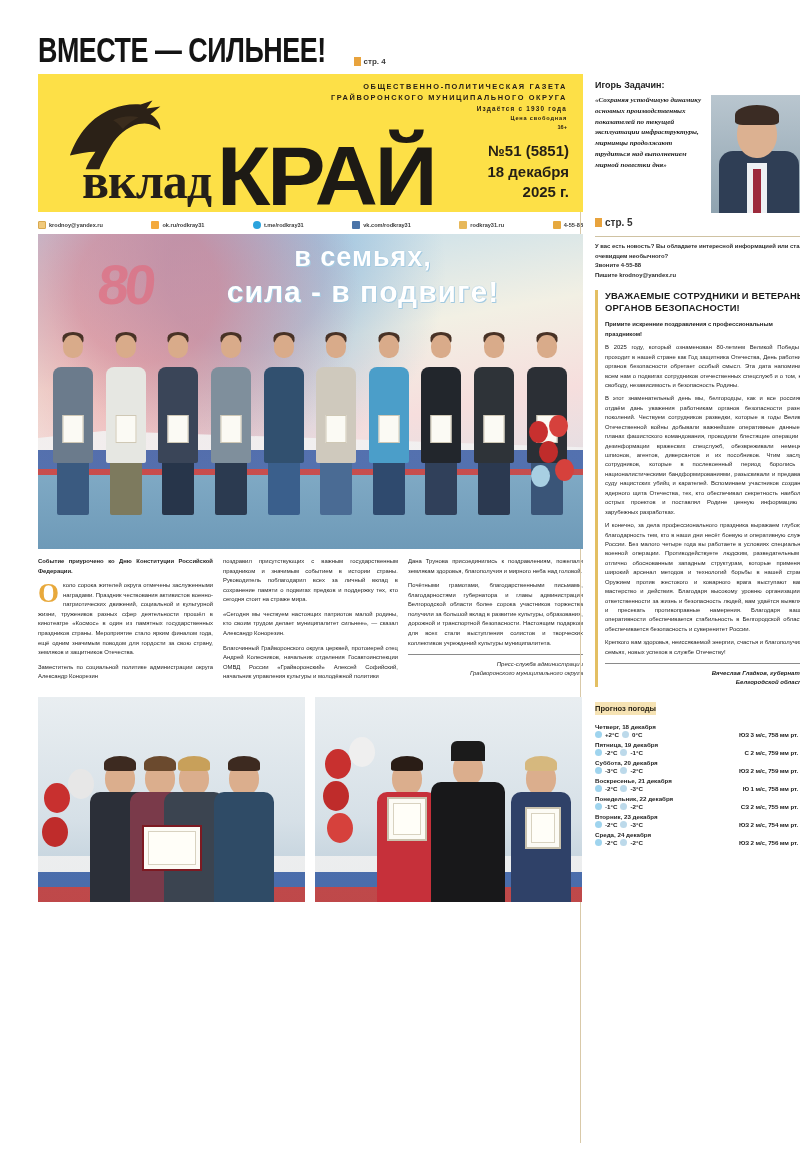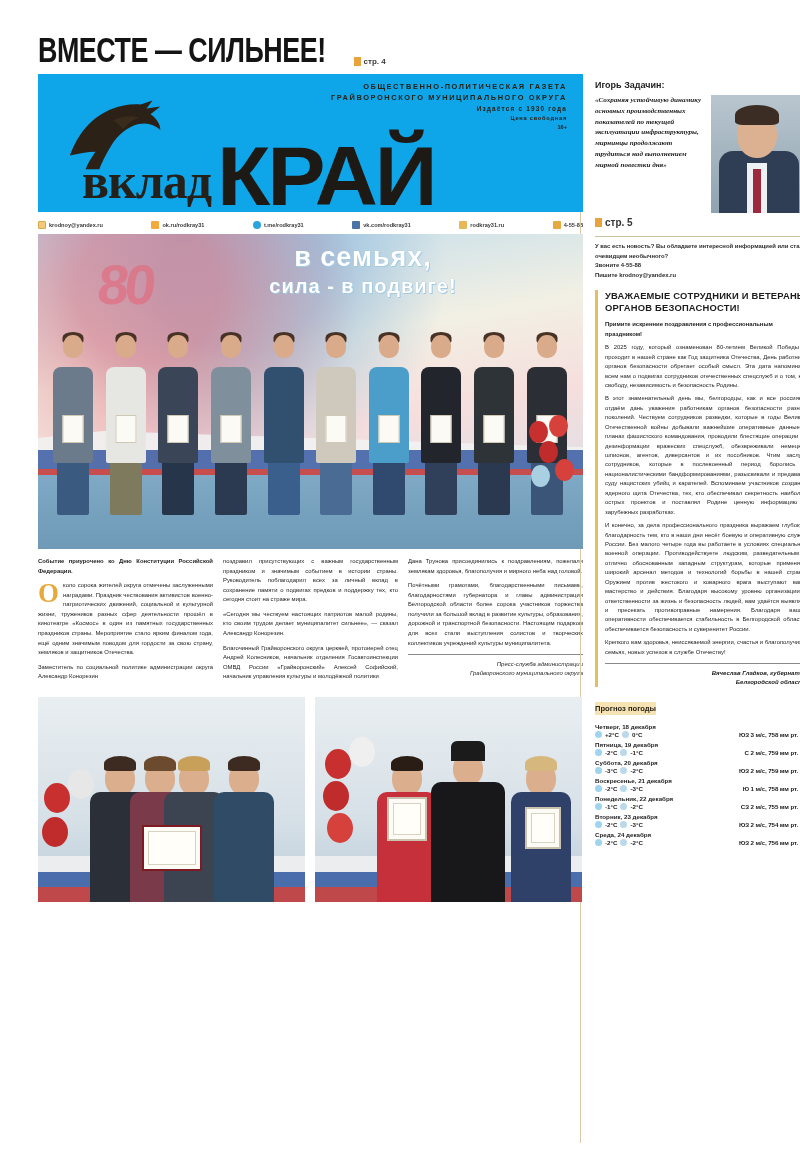--- a/index.html
+++ b/index.html
@@ -26,21 +26,21 @@
   .pg-icon { width:7px; height:9px; background:#e8a33d; display:inline-block; }
   .kicker-page-txt { font-size:8px; font-weight:bold; color:#3a3a3a; }
 
   
   .body-wrap { display:flex; width:800px; padding:0 18px 0 38px; gap:12px; }
   .left-col { width:545px; flex:0 0 545px; }
   .right-col { width:212px; flex:0 0 212px; position:relative; }
   .vrule { position:absolute; left:580px; top:78px; width:1px; height:1065px; background:#d9c9a8; }
 
   
-  .masthead { position:relative; background:#0ea5e9; height:138px; width:545px; overflow:hidden; }
+  .masthead { position:relative; background:#fde047; height:138px; width:545px; overflow:hidden; }
   .eagle { position:absolute; left:24px; top:16px; width:118px; height:82px; }
   .mh-info { position:absolute; right:16px; top:8px; text-align:right; width:330px; }
   .mh-l1, .mh-l2 { font-size:7.4px; font-weight:bold; letter-spacing:1.6px; color:#2a2115; line-height:1.45; }
   .mh-l3 { font-size:6.4px; font-weight:bold; letter-spacing:1.2px; color:#2a2115; line-height:1.5; margin-top:1px;}
   .mh-l4 { font-size:5.6px; font-weight:bold; letter-spacing:0.8px; color:#2a2115; line-height:1.6; }
   .mh-l5 { font-size:5.6px; font-weight:bold; color:#2a2115; line-height:1.6; }
   .title-row { position:absolute; left:0; bottom:2px; width:545px; display:flex; align-items:flex-end; }
   .t-rodnoy {
     font-family:"Liberation Serif", serif; font-weight:bold;
     font-size:50px; color:#25201a; margin-left:44px; line-height:0.98;
@@ -81,21 +81,21 @@
   .hero-sky { position:absolute; inset:0;
      background:
        radial-gradient(circle at 20% 18%, rgba(226,108,122,.55) 0 14%, transparent 42%),
        radial-gradient(circle at 38% 12%, rgba(120,170,215,.55) 0 18%, transparent 46%),
        linear-gradient(170deg,#b9d9ec 0%, #f2f0e4 38%, #f6dedd 60%, #cfe0ea 100%); }
   .hero-80 { position:absolute; left:60px; top:18px; font-family:"Liberation Sans",sans-serif;
      font-weight:bold; font-size:56px; color:rgba(226,104,122,.62); letter-spacing:-4px; transform:skewX(-6deg); }
   .hero-ban { position:absolute; left:150px; top:8px; width:350px; text-align:center; }
   .hero-l1 { font-family:"Liberation Sans",sans-serif; font-weight:bold; font-size:27px;
      color:#ffffff; letter-spacing:1px; text-shadow:0 0 1px #7fb4d6, 1px 1px 0 #a8cde2; }
-  .hero-l2 { font-family:"Liberation Sans",sans-serif; font-weight:bold; font-size:20px;
+  .hero-l2 { font-family:"Liberation Sans",sans-serif; font-weight:bold; font-size:30px;
      color:#ffffff; letter-spacing:1px; text-shadow:0 0 1px #7fb4d6, 1px 1px 0 #a8cde2; margin-top:2px;}
   .stage-floor { position:absolute; left:0; bottom:0; width:100%; height:74px;
      background:linear-gradient(180deg,#7fa9c4,#6e9ab8); }
   .tricolor { position:absolute; left:0; bottom:60px; width:100%; height:58px;
      background:linear-gradient(180deg,#f2f2f2 0 33%, #3f62a8 33% 66%, #c23a3a 66% 100%); opacity:.88;
      clip-path:polygon(0 12%,12% 0,100% 28%,100% 100%,0 100%); }
   .people { position:absolute; left:12px; bottom:34px; width:520px; height:186px; display:flex; align-items:flex-end; gap:6px; }
   .person { flex:1; position:relative; height:100%; }
   .p-head { position:absolute; left:50%; transform:translateX(-50%); top:6px; width:20px; height:23px;
             border-radius:48% 48% 45% 45%; background:#d9ab8a; }
@@ -206,20 +206,25 @@
         <div class="mh-info">
           <div class="mh-l1">ОБЩЕСТВЕННО-ПОЛИТИЧЕСКАЯ ГАЗЕТА</div>
           <div class="mh-l2">ГРАЙВОРОНСКОГО МУНИЦИПАЛЬНОГО ОКРУГА</div>
           <div class="mh-l3">Издаётся с 1930 года</div>
           <div class="mh-l4">Цена свободная</div>
           <div class="mh-l5">16+</div>
         </div>
         <div class="title-row">
           <div class="t-rodnoy">вклад</div>
           <div class="t-kray">КРАЙ</div>
+          <div class="issue">
+            <div class="issue-no">№51 (5851)</div>
+            <div class="issue-date">18 декабря</div>
+            <div class="issue-year">2025 г.</div>
+          </div>
         </div>
       </div>
 
       <div class="contacts">
         <div class="c-item">
           <span class="c-ico c-mail"></span>
           <span>krodnoy@yandex.ru</span>
         </div>
           <span class="c-sp"></span>
         <div class="c-item">

